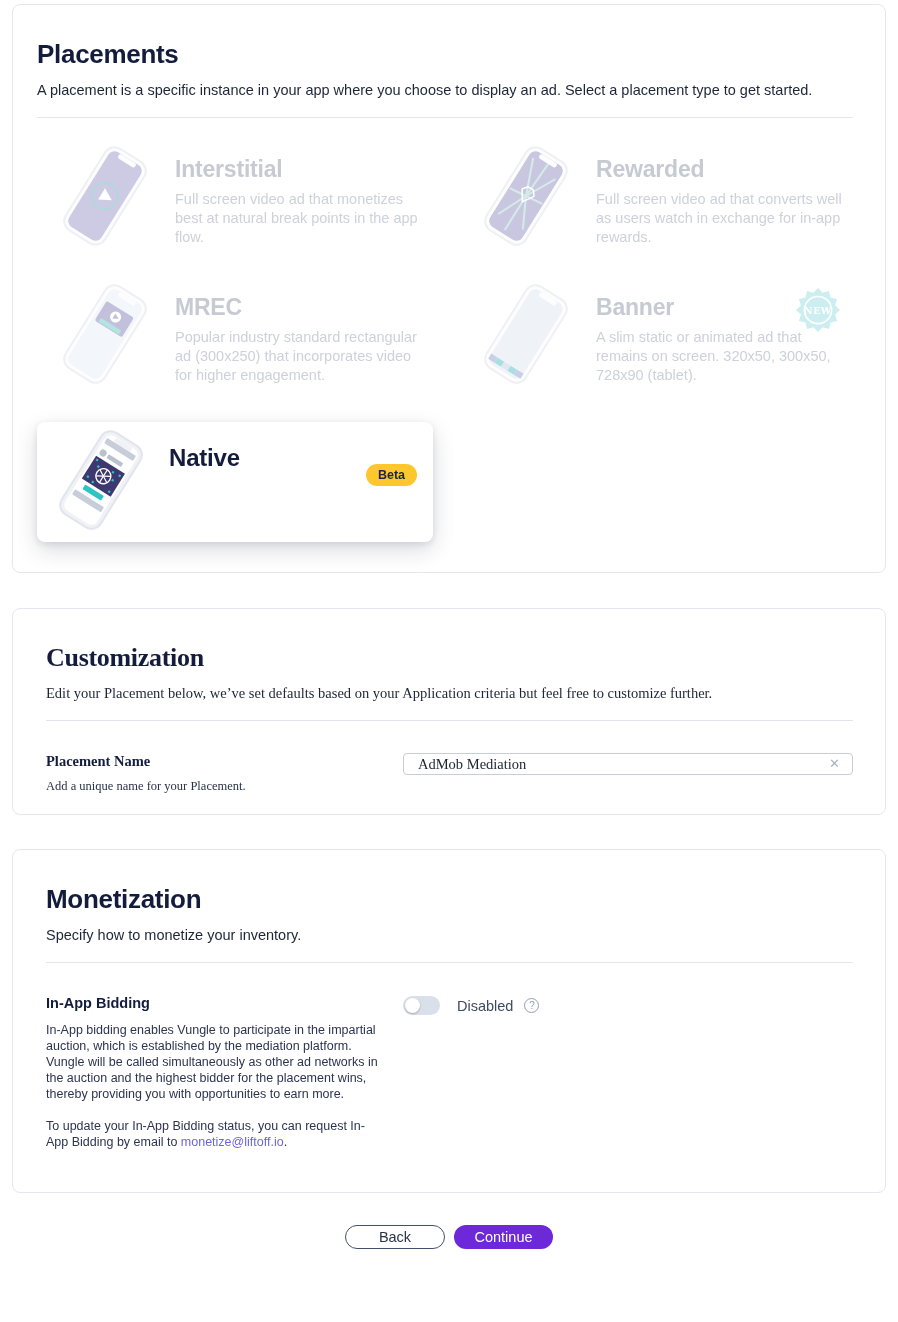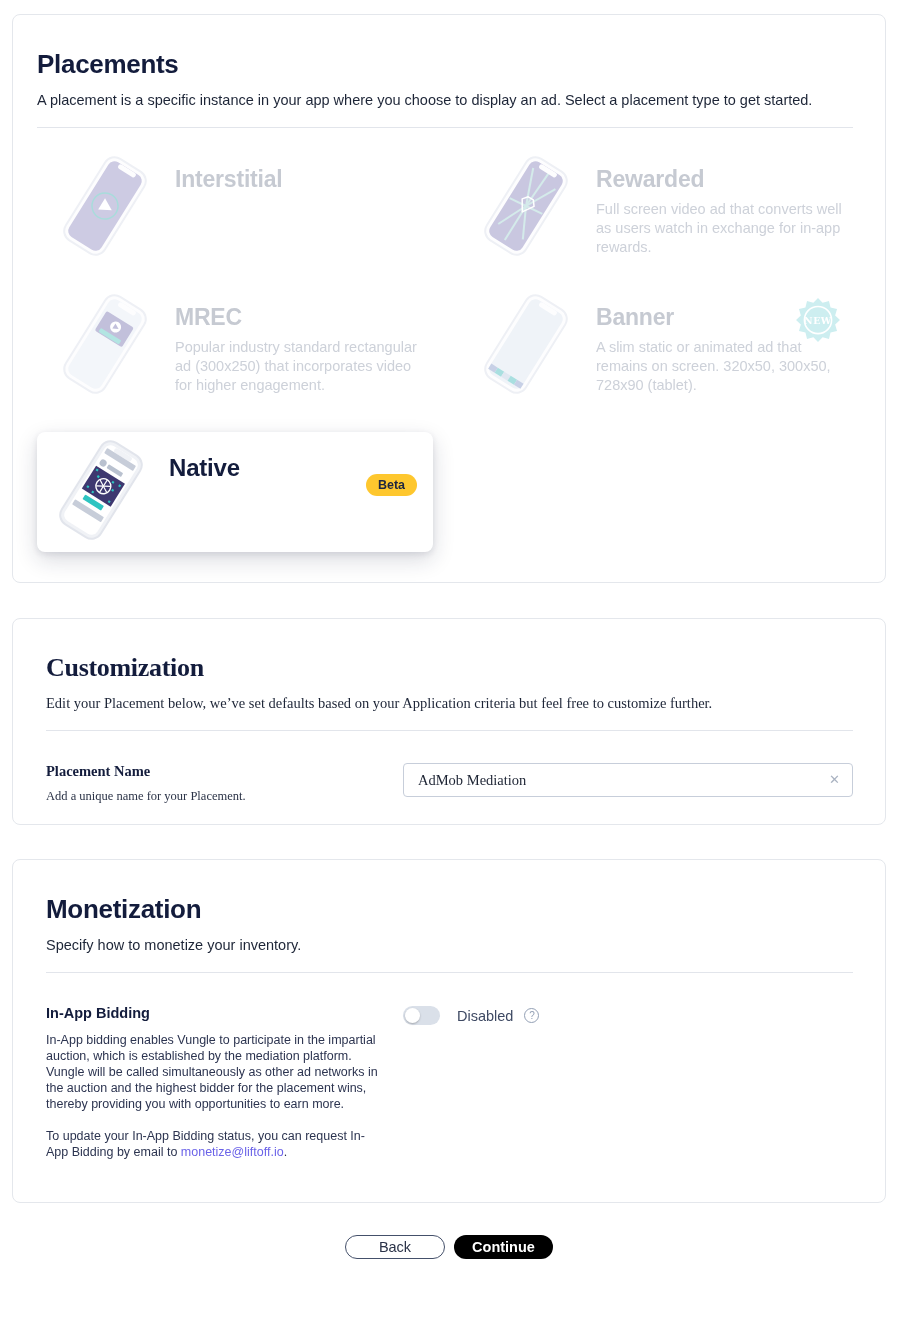--- a/index.html
+++ b/index.html
@@ -11,21 +11,21 @@
     font-family: "Liberation Sans", sans-serif;
     color: #1c2333;
   }
   .card {
     margin: 0 12px;
     border: 1px solid #e4e7ec;
     border-radius: 8px;
     background: #fff;
     padding: 34px 32px 30px 33px;
   }
-  #placements-card { margin-top: 14px; padding-left: 24px; }
+  #placements-card { margin-top: 4px; padding-left: 24px; }
   #customization-card { margin-top: 35px; padding-bottom: 20px; font-family: Liberation Serif, serif; }
   #monetization-card { margin-top: 34px; padding-bottom: 42px; }
 
   .card-title {
     margin: 0;
     font-size: 26px;
     font-weight: 700;
     color: #131c3c;
     letter-spacing: -0.3px;
   }
@@ -75,21 +75,21 @@
     font-size: 12.5px; font-weight: 700;
     padding: 4px 12px; border-radius: 13px;
   }
 
   
   .field-row { display: flex; margin-top: 32px; align-items: flex-start; gap: 8px; }
   .field-label-col { flex: 0 0 349px; }
   .field-label { font-size: 14.5px; font-weight: 700; color: #131c3c; }
   .field-help { margin-top: 9px; font-size: 12.5px; color: #2a3246; }
   .text-input-wrap {
-    width: 461px; height: 34px;
+    width: 461px; height: 22px;
     border: 1px solid #c7ceda; border-radius: 4px;
     display: flex; align-items: center;
     padding: 0 12px; background: #fff;
   }
   .text-input-wrap input {
     border: none; outline: none; flex: 1;
     font-size: 14.5px; font-family: inherit; color: #1c2333; background: transparent;
   }
   .clear-icon { color: #a9b2c1; font-size: 13px; cursor: pointer; padding-left: 8px; }
 
@@ -107,21 +107,21 @@
     border: 1px solid #93a0b5; border-radius: 50%;
     color: #93a0b5; font-size: 10px; line-height: 13px;
     display: flex; align-items: center; justify-content: center;
     cursor: pointer;
   }
 
   
   .footer { display: flex; justify-content: center; gap: 9px; margin: 32px 0 29px; }
   .btn { height: 24px; border-radius: 21px; font-size: 14.5px; font-family: inherit; cursor: pointer; font-weight: 500; }
   .btn-back { width: 100px; background: #fff; border: 1px solid #44506a; color: #2b3349; }
-  .btn-continue { width: 99px; background: #000000; border: none; color: #fff; font-weight: bold; }
+  .btn-continue { width: 99px; background: #6d28d9; border: none; color: #fff; }
 </style>
 </head>
 <body>
 
 <section class="card" id="placements-card">
   <h2 class="card-title">Placements</h2>
   <p class="card-subtitle">A placement is a specific instance in your app where you choose to display an ad. Select a placement type to get started.</p>
   <hr class="divider">
 
   <div class="type-grid">
@@ -131,20 +131,21 @@
         <g transform="rotate(32 56 52)">
           <rect x="33" y="4" width="46" height="96" rx="11" fill="#fdfdfe" stroke="#eef0f5" stroke-width="2"></rect>
           <rect x="37" y="8" width="38" height="88" rx="7" fill="#cdcbe3"></rect>
           <rect x="46" y="8" width="20" height="5" rx="2.5" fill="#fdfdfe"></rect>
           <circle cx="56" cy="52" r="13" fill="none" stroke="#a8dcdb" stroke-width="1.5"></circle>
           <polygon points="52,45.5 52,58.5 64,52" fill="#ffffff"></polygon>
         </g>
       </svg>
       <div class="type-text">
         <div class="type-name">Interstitial</div>
+        <div class="type-desc">Full screen video ad that monetizes best at natural break points in the app flow.</div>
       </div>
     </div>
 
     <div class="type-item">
       <svg class="type-icon" viewBox="0 0 112 104">
         <g transform="rotate(32 56 52)">
           <rect x="33" y="4" width="46" height="96" rx="11" fill="#fdfdfe" stroke="#eef0f5" stroke-width="2"></rect>
           <rect x="37" y="8" width="38" height="88" rx="7" fill="#c9c7e0"></rect>
           <g stroke="#d6efec" stroke-width="2" opacity="0.9">
             <line x1="56" y1="52" x2="42" y2="16"></line>

